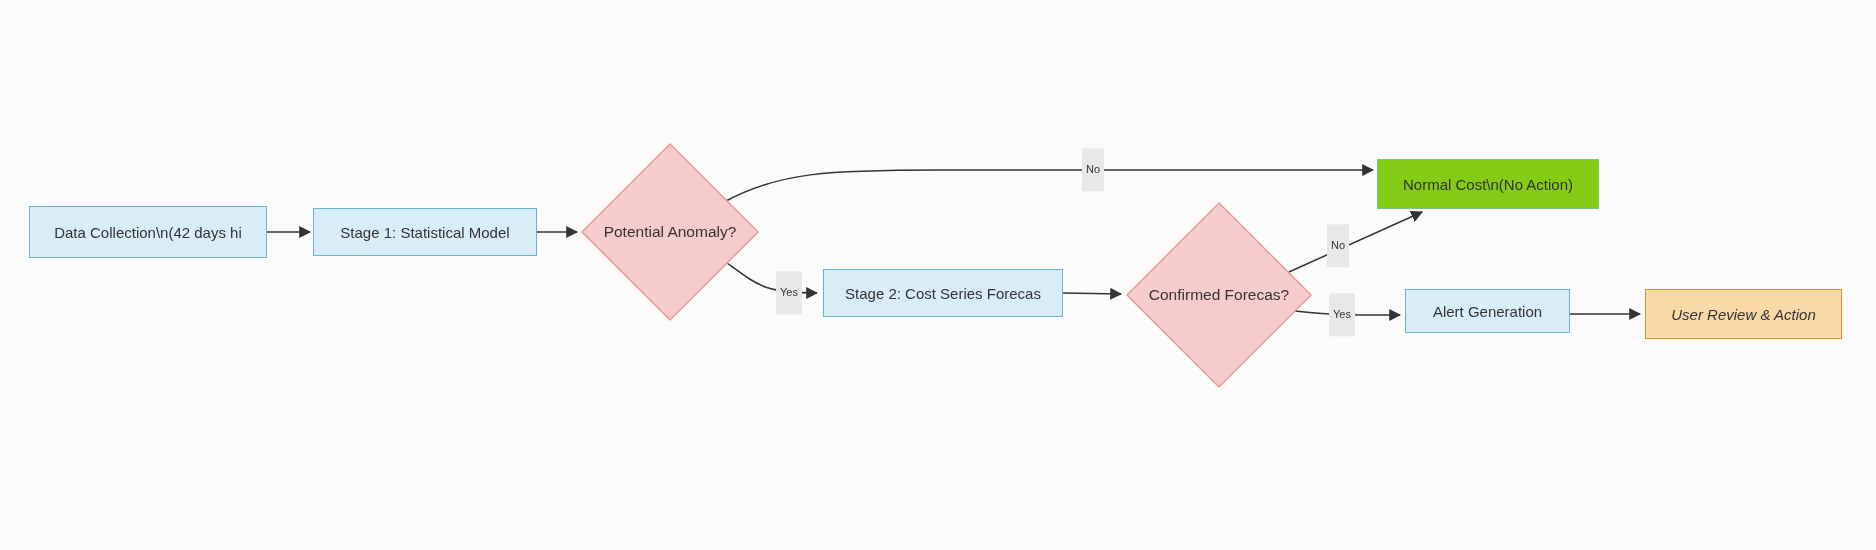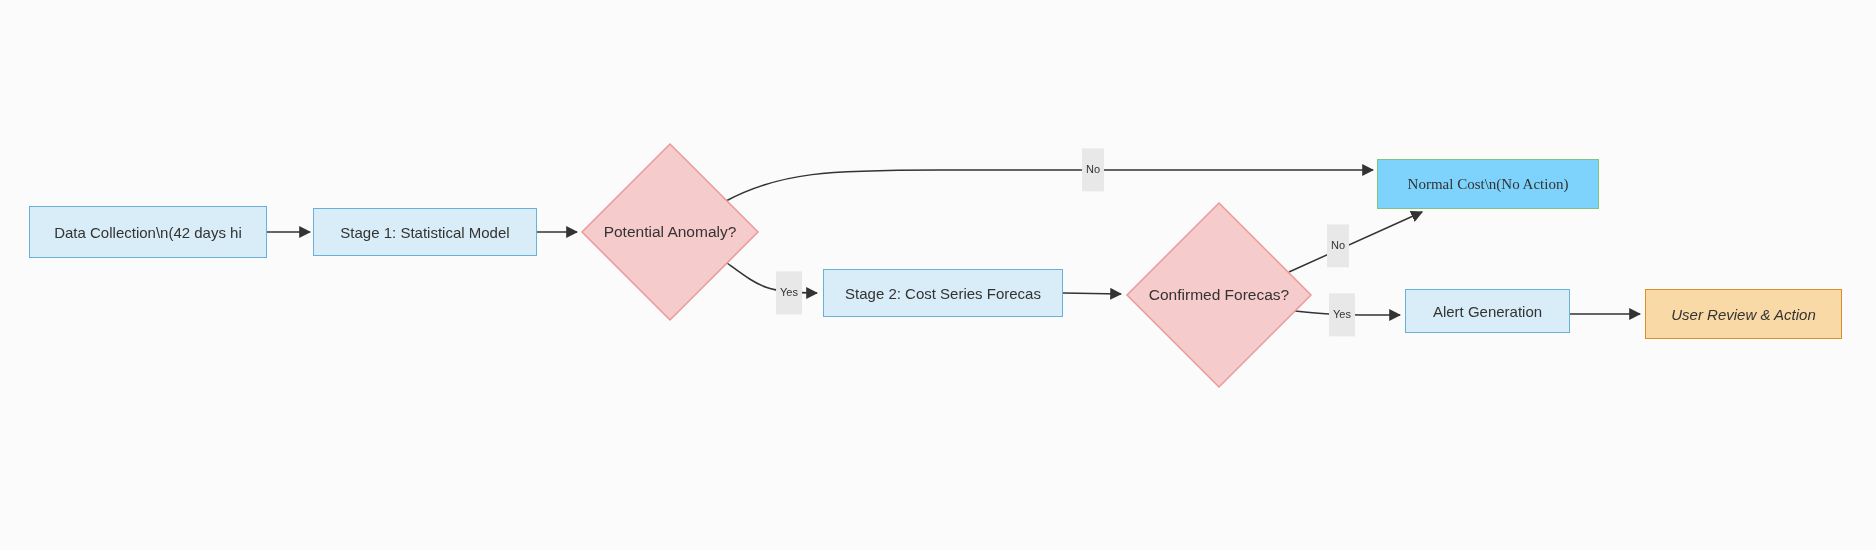--- a/index.html
+++ b/index.html
@@ -36,21 +36,21 @@
     display: flex;
     align-items: center;
     justify-content: center;
     font-size: 15px;
     color: #333333;
     text-align: center;
     white-space: nowrap;
     overflow: hidden;
   }
   .rect-blue   { background: #d9edf8; border: 1.5px solid #68b2d8; }
-  .rect-green  { background: #7dd3fc; border: 1.5px solid #7cc47f; font-family: Liberation Serif, serif; }
+  .rect-green  { background: #84cc16; border: 1.5px solid #7cc47f; }
   .rect-orange { background: #f9d9a6; border: 1.5px solid #dd8e2c; font-style: italic; }
   .diamond-label {
     position: absolute;
     display: flex;
     align-items: center;
     justify-content: center;
     font-size: 15.5px;
     color: #333333;
     white-space: nowrap;
     pointer-events: none;

